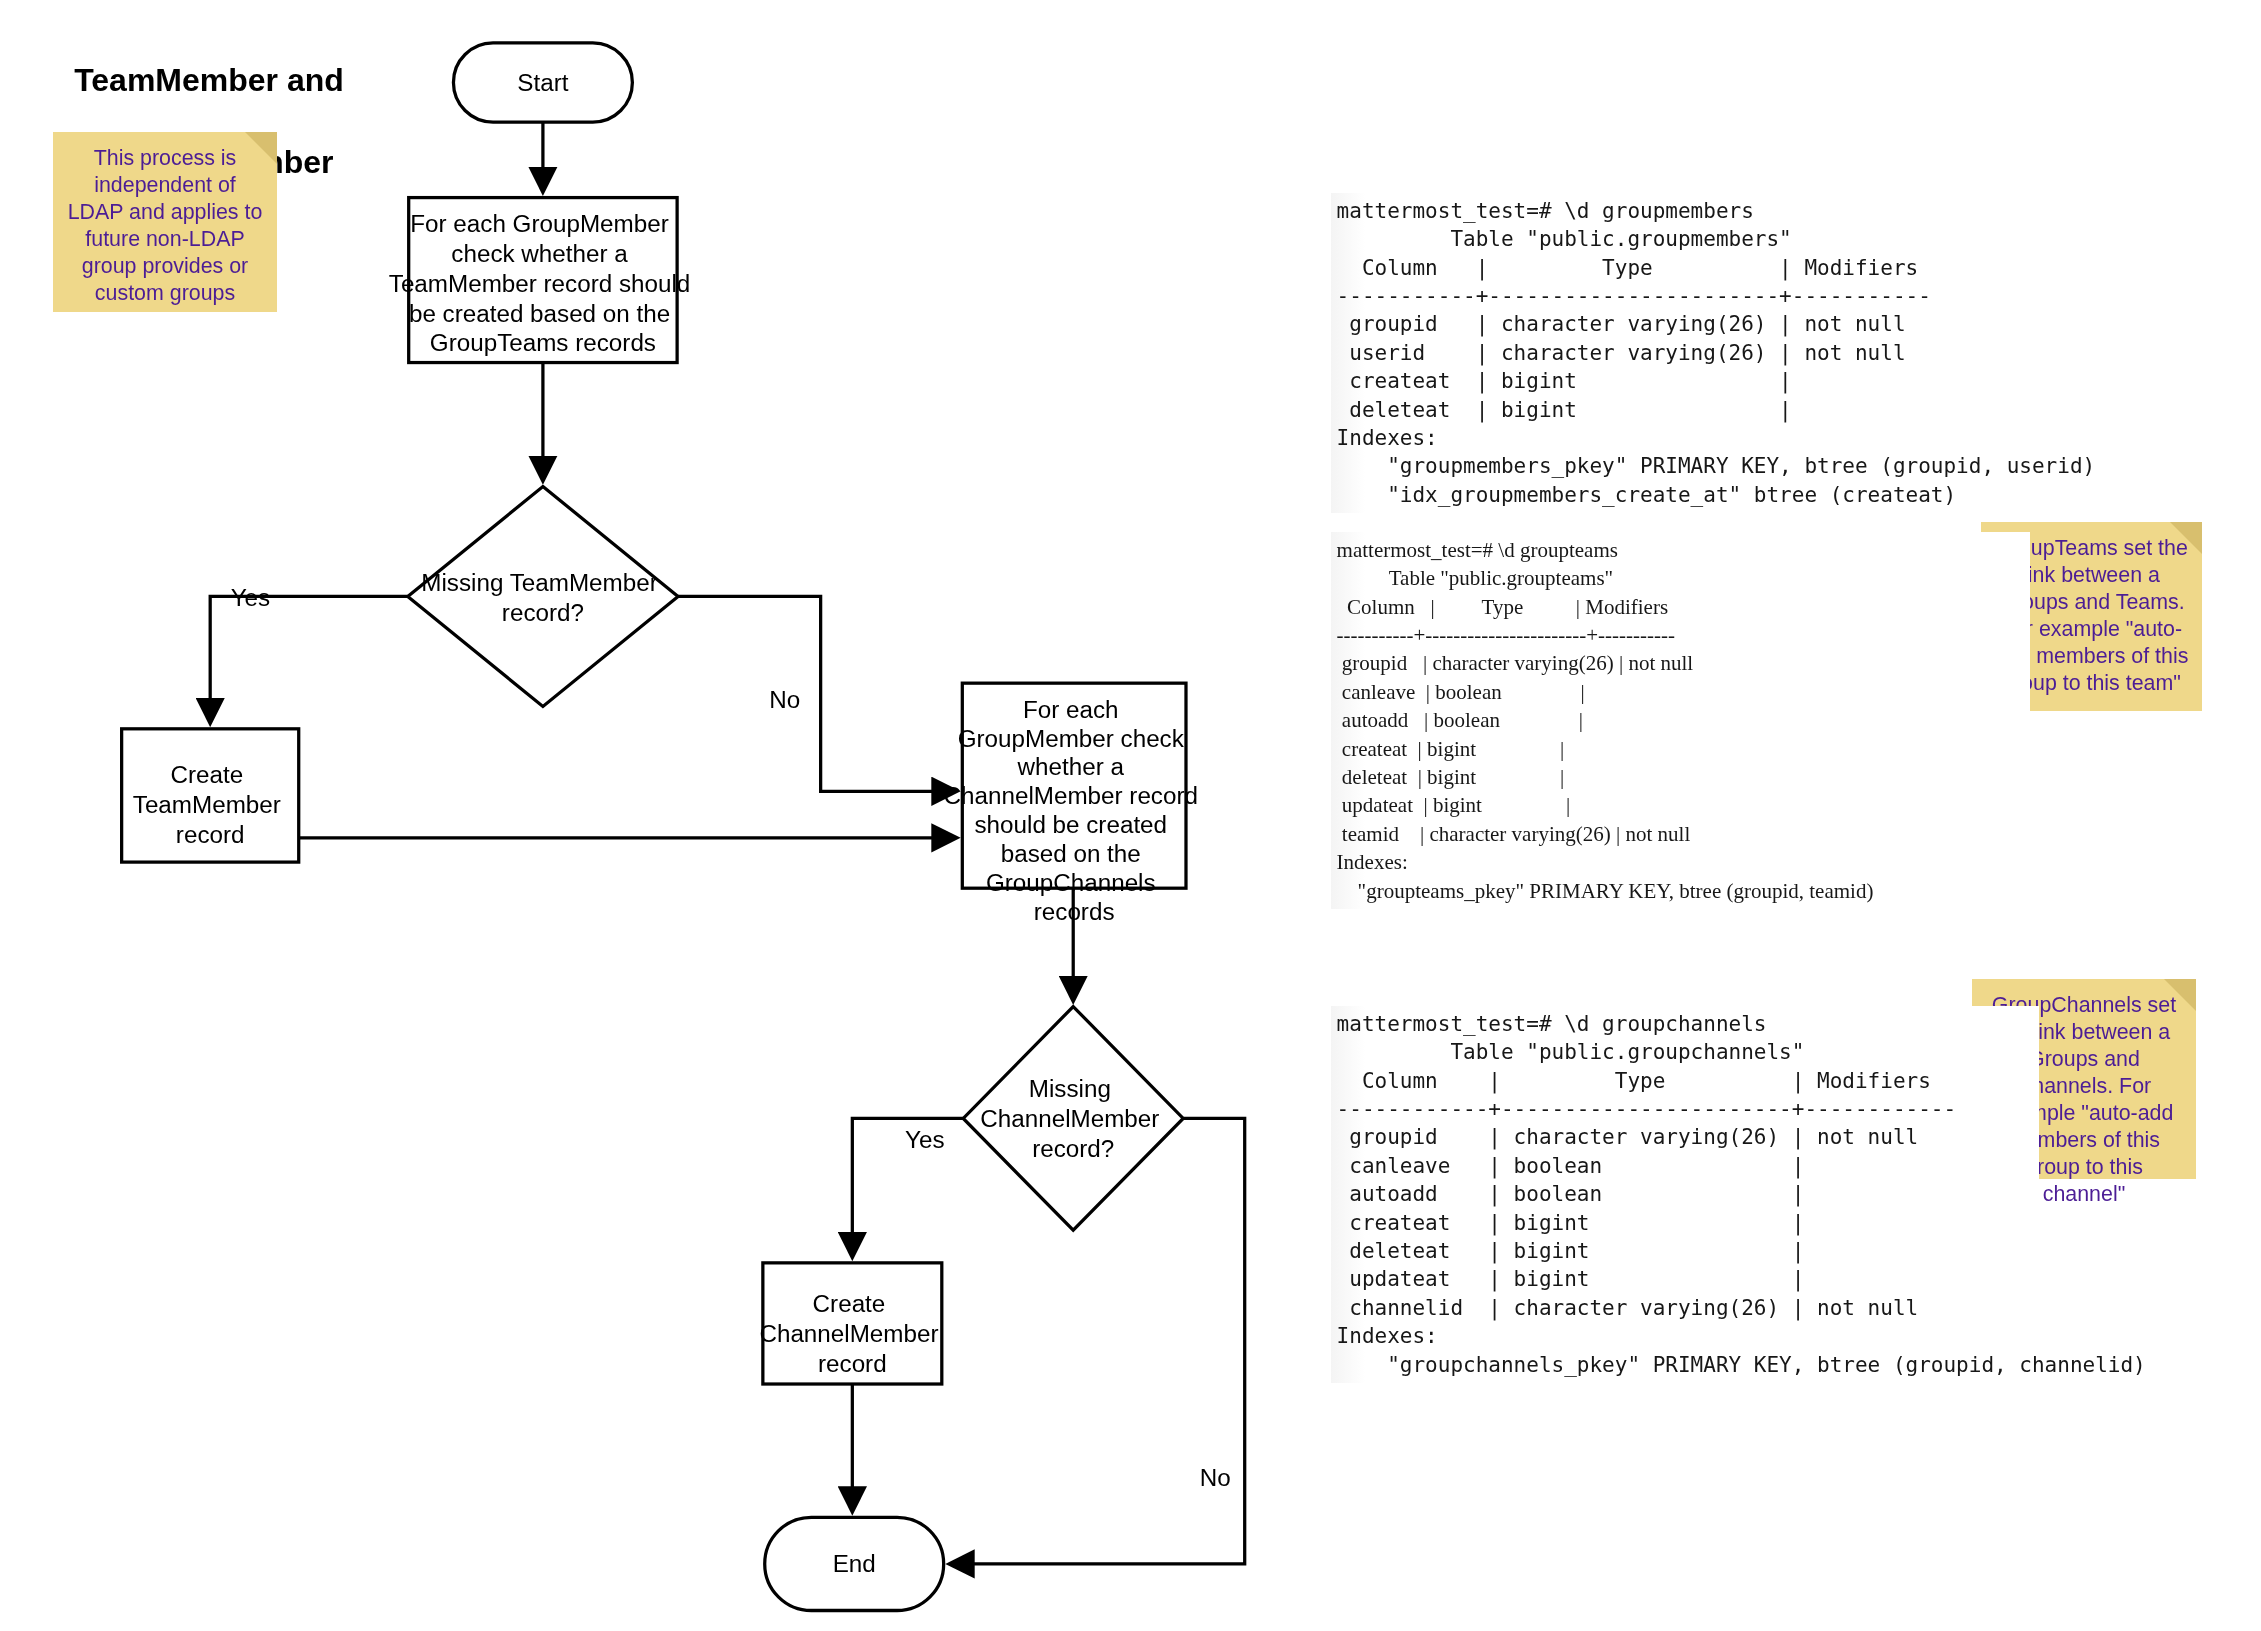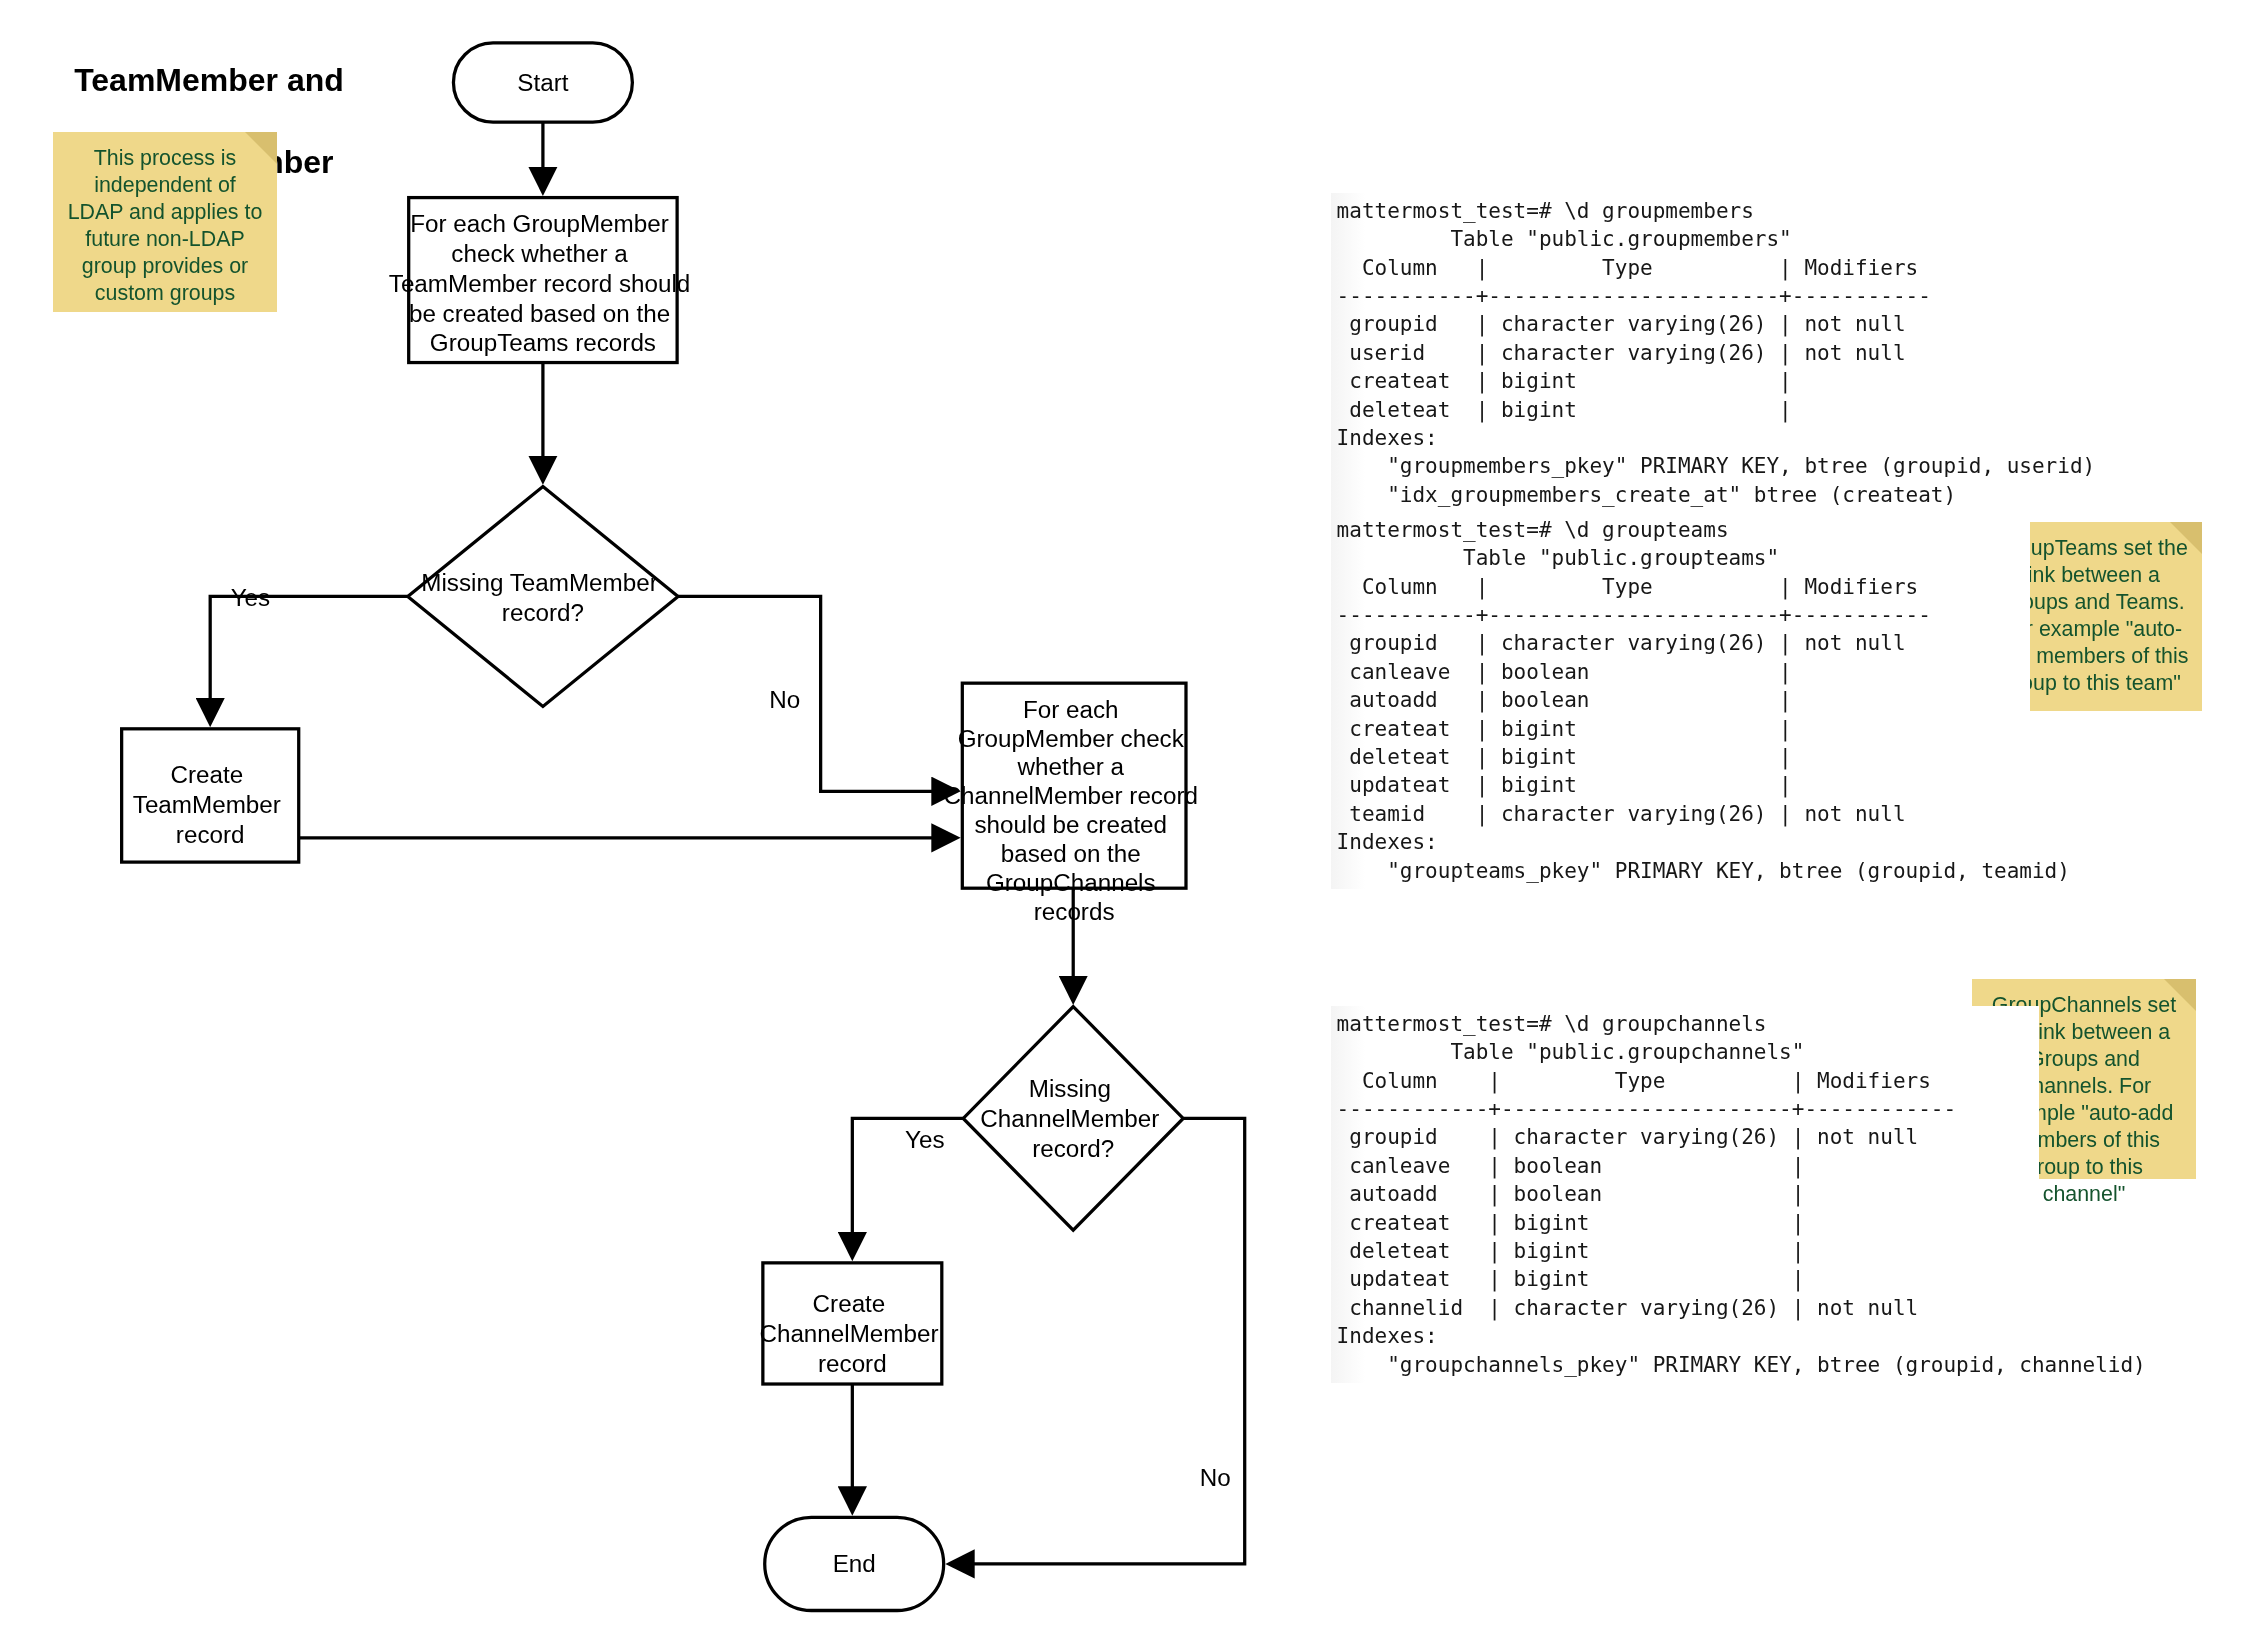--- a/index.html
+++ b/index.html
@@ -46,21 +46,21 @@
   }
   .flowline {
     fill: none;
     stroke: #000000;
     stroke-width: 3.5;
   }
   
   .sticky {
     position: absolute;
     background: #efd88a;
-    color: #14532d;
+    color: #4c1d95;
     font-family: "Liberation Sans", sans-serif;
     font-size: 21.4px;
     line-height: 27px;
     text-align: center;
     box-sizing: border-box;
     padding: 13px 11.2px 9.3px 11.2px;
     display: flex;
     align-items: flex-start;
     justify-content: center;
   }
@@ -217,21 +217,21 @@
   Column   |         Type          | Modifiers
 -----------+-----------------------+-----------
  groupid   | character varying(26) | not null
  userid    | character varying(26) | not null
  createat  | bigint                |
  deleteat  | bigint                |
 Indexes:
     "groupmembers_pkey" PRIMARY KEY, btree (groupid, userid)
     "idx_groupmembers_create_at" btree (createat)</div>
 
-<div class="term-block" style="left:1331px; top:512px; width:699px;">mattermost_test=# \d groupteams
+<div class="term-block" style="left:1331px; top:532px; width:699px;font-family:Liberation Serif, serif;">mattermost_test=# \d groupteams
           Table "public.groupteams"
   Column   |         Type          | Modifiers
 -----------+-----------------------+-----------
  groupid   | character varying(26) | not null
  canleave  | boolean               |
  autoadd   | boolean               |
  createat  | bigint                |
  deleteat  | bigint                |
  updateat  | bigint                |
  teamid    | character varying(26) | not null

